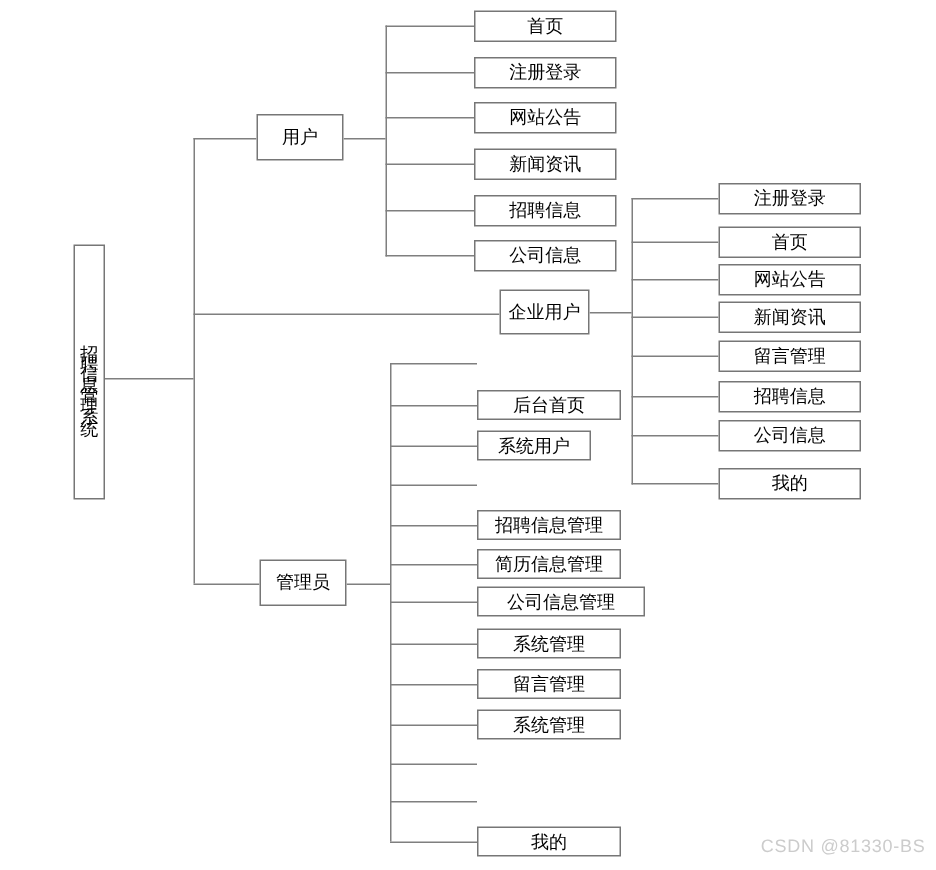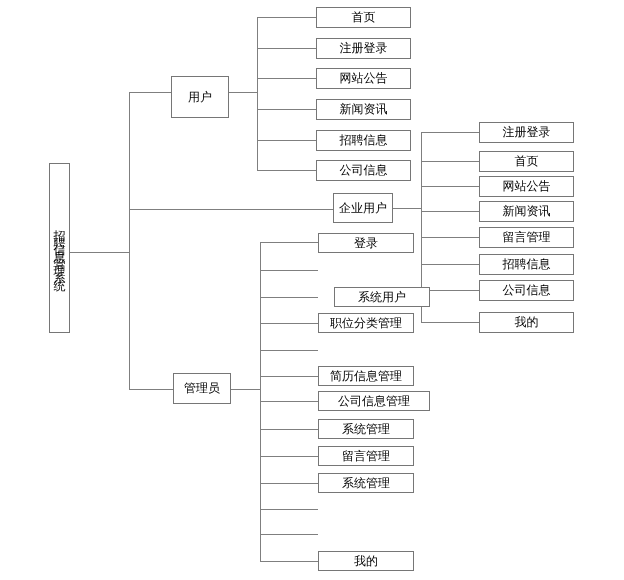--- a/index.html
+++ b/index.html
@@ -68,44 +68,45 @@
   <div class="hl" style="left:260px;top:456px;width:58px"></div>
   <div class="hl" style="left:260px;top:483px;width:58px"></div>
   <div class="hl" style="left:260px;top:509px;width:58px"></div>
   <div class="hl" style="left:260px;top:534px;width:58px"></div>
   <div class="hl" style="left:260px;top:561px;width:58px"></div>
 
   <div class="box" style="left:49px;top:163px;width:21px;height:170px">
     <span class="root-inner">招聘信息管理系统</span>
   </div>
 
-  <div class="box" style="left:171px;top:76px;width:58px;height:42px">用户</div>
+  <div class="box" style="left:171px;top:76px;width:58px;height:31px">用户</div>
   <div class="box" style="left:173px;top:373px;width:58px;height:31px">管理员</div>
   <div class="box" style="left:333px;top:193px;width:60px;height:30px">企业用户</div>
 
   <div class="box" style="left:316px;top:7px;width:95px;height:21px">首页</div>
   <div class="box" style="left:316px;top:38px;width:95px;height:21px">注册登录</div>
   <div class="box" style="left:316px;top:68px;width:95px;height:21px">网站公告</div>
   <div class="box" style="left:316px;top:99px;width:95px;height:21px">新闻资讯</div>
   <div class="box" style="left:316px;top:130px;width:95px;height:21px">招聘信息</div>
   <div class="box" style="left:316px;top:160px;width:95px;height:21px">公司信息</div>
 
   <div class="box" style="left:479px;top:122px;width:95px;height:21px">注册登录</div>
   <div class="box" style="left:479px;top:151px;width:95px;height:21px">首页</div>
   <div class="box" style="left:479px;top:176px;width:95px;height:21px">网站公告</div>
   <div class="box" style="left:479px;top:201px;width:95px;height:21px">新闻资讯</div>
   <div class="box" style="left:479px;top:227px;width:95px;height:21px">留言管理</div>
   <div class="box" style="left:479px;top:254px;width:95px;height:21px">招聘信息</div>
   <div class="box" style="left:479px;top:280px;width:95px;height:21px">公司信息</div>
   <div class="box" style="left:479px;top:312px;width:95px;height:21px">我的</div>
 
-  <div class="box" style="left:318px;top:233px;width:96px;height:20px">登录</div>
-  <div class="box" style="left:334px;top:287px;width:96px;height:20px">系统用户</div>
-  <div class="box" style="left:318px;top:313px;width:96px;height:20px">职位分类管理</div>
+  <div class="box" style="left:318px;top:260px;width:96px;height:20px">后台首页</div>
+  <div class="box" style="left:318px;top:287px;width:76px;height:20px">系统用户</div>
+  <div class="box" style="left:318px;top:340px;width:96px;height:20px">招聘信息管理</div>
   <div class="box" style="left:318px;top:366px;width:96px;height:20px">简历信息管理</div>
   <div class="box" style="left:318px;top:391px;width:112px;height:20px">公司信息管理</div>
   <div class="box" style="left:318px;top:419px;width:96px;height:20px">系统管理</div>
   <div class="box" style="left:318px;top:446px;width:96px;height:20px">留言管理</div>
   <div class="box" style="left:318px;top:473px;width:96px;height:20px">系统管理</div>
   <div class="box" style="left:318px;top:551px;width:96px;height:20px">我的</div>
 
+  <div class="watermark">CSDN @81330-BS</div>
 
 </div>
 
 </body></html>

